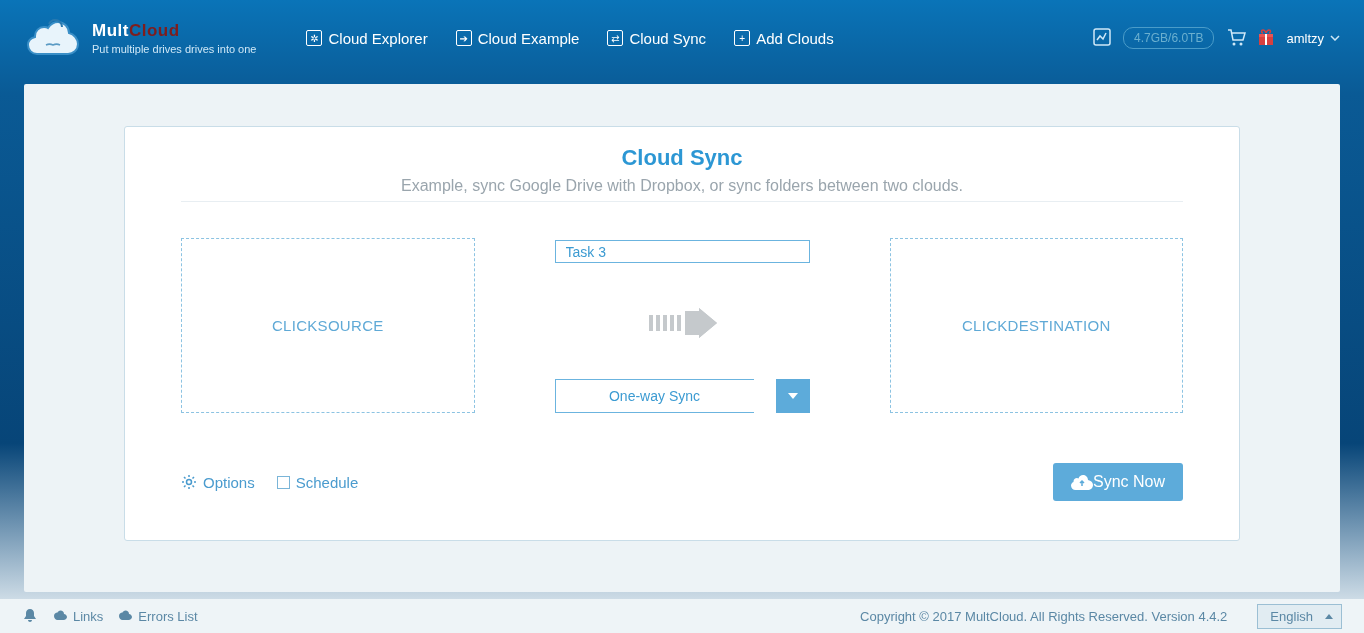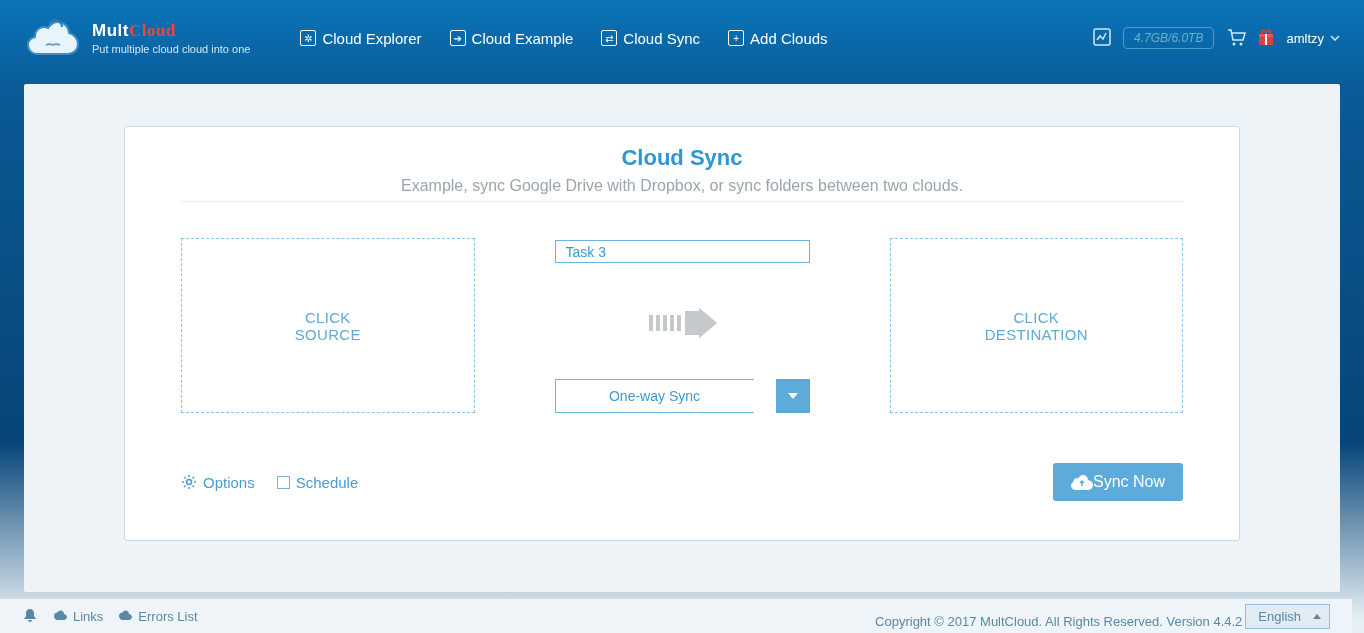--- a/index.html
+++ b/index.html
@@ -4,78 +4,78 @@
 <style>
 * { margin: 0; padding: 0; box-sizing: border-box; font-family: Arial, sans-serif; }
 body { width: 1364px; height: 633px; background: linear-gradient(to bottom, #0a74b8 0%, #0a5a95 15%, #074578 70%, #e8f0f5 98%); overflow: hidden; }
 
 .header { display: flex; align-items: center; height: 76px; padding: 0 24px; }
 .logo-block { display: flex; align-items: center; }
 .logo-cloud { width: 60px; height: 42px; margin-right: 8px; position: relative; }
 .logo-text { color: #fff; }
 .logo-text .brand { font-size: 17px; font-weight: bold; letter-spacing: 0.5px; }
 .logo-text .brand .mult { color: #fff; }
-.logo-text .brand .cloud { color: #ef4444; font-family: Liberation Serif, serif; }
+.logo-text .brand .cloud { color: #7f1d1d; }
 .logo-text .tag { font-size: 11px; color: #cfe8f7; margin-top: 2px; }
 
 .nav { display: flex; margin-left: 50px; gap: 28px; }
 .nav-item { color: #fff; font-size: 15px; display: flex; align-items: center; gap: 6px; cursor: pointer; }
 .nav-icon { width: 16px; height: 16px; border: 1.5px solid #fff; border-radius: 2px; display: flex; align-items: center; justify-content: center; font-size: 10px; }
 
 .header-right { margin-left: auto; display: flex; align-items: center; gap: 12px; color: #cfe8f7; font-size: 13px; }
 .stat-icon { width: 18px; height: 18px; }
-.storage-box { border: 1.5px solid #4a9cc9; border-radius: 4px; padding: 3px 10px; color: #6aafcf; font-size: 12px; font-style: italic; }
+.storage-box { border: 1.5px solid #4a9cc9; border-radius: 10px; padding: 3px 10px; color: #6aafcf; font-size: 12px; }
 .cart-icon { width: 20px; height: 18px; }
 .gift-icon { width: 16px; height: 18px; }
 .user { display: flex; align-items: center; gap: 6px; cursor: pointer; color: #fff; font-size: 13px; }
 
 .main { background: #edf3f6; margin: 8px 24px 0 24px; height: 508px; border-radius: 2px; padding: 42px 100px 20px 100px; }
 .panel { background: #fff; border: 1px solid #c9dde8; border-radius: 3px; height: 415px; padding: 18px 56px; position: relative; }
 .title { color: #2c97d4; font-size: 22px; font-weight: bold; text-align: center; }
 .subtitle { color: #9aa5ad; font-size: 16px; text-align: center; margin-top: 6px; }
 .hr { border-bottom: 1px solid #e8eef2; margin-top: 6px; }
 
 .row { display: flex; justify-content: space-between; align-items: stretch; margin-top: 36px; }
-.dropzone { width: 300px; height: 175px; border: 1px dashed #8cc3e2; display: flex; flex-direction: column; align-items: center; justify-content: center; color: #5fa9d6; font-size: 15px; letter-spacing: 0.3px; cursor: pointer; }
+.dropzone { width: 300px; height: 175px; border: 1px dashed #8cc3e2; display: flex; flex-direction: row; align-items: center; justify-content: center; color: #5fa9d6; font-size: 15px; letter-spacing: 0.3px; cursor: pointer; }
 .center-col { flex: 1; display: flex; flex-direction: column; align-items: center; justify-content: space-between; padding: 2px 80px 0 80px; }
 .task-input { width: 255px; height: 23px; border: 1px solid #6bb4df; padding: 0 10px; color: #3c9bd2; font-size: 14px; outline: none; }
 .arrow-block { display: flex; align-items: center; gap: 6px; margin-top: 18px; }
 .sync-select { display: flex; width: 255px; height: 34px; margin-top: 14px; gap: 22px; }
 .sync-select .label { flex: 1; border: 1px solid #6bb4df; border-right: none; display: flex; align-items: center; justify-content: center; color: #3c9bd2; font-size: 14px; cursor: pointer; }
 .sync-select .dd { width: 34px; background: #5dabda; display: flex; align-items: center; justify-content: center; cursor: pointer; }
 
 .bottom-row { display: flex; align-items: center; margin-top: 50px; }
 .opt { display: flex; align-items: center; gap: 6px; color: #4a9bce; font-size: 15px; cursor: pointer; }
 .gear { width: 16px; height: 16px; }
 .sched { display: flex; align-items: center; gap: 6px; color: #4a9bce; font-size: 15px; margin-left: 22px; cursor: pointer; }
 .checkbox { width: 13px; height: 13px; border: 1px solid #7ab5d8; }
 .sync-btn { margin-left: auto; background: #5dabda; color: #fff; border: none; border-radius: 3px; padding: 10px 18px; font-size: 16px; display: flex; align-items: center; cursor: pointer; }
 
-.footer { position: absolute; bottom: 0; left: 0; right: 12px; height: 34px; background: #eef4f7; display: flex; align-items: center; padding: 0 22px; font-size: 13px; color: #5b88a5; }
+.footer { position: absolute; bottom: 0; left: 0; right: 0; height: 34px; background: #eef4f7; display: flex; align-items: center; padding: 0 22px; font-size: 13px; color: #5b88a5; }
 .footer .left { display: flex; align-items: center; gap: 14px; }
 .footer .left .f-item { display: flex; align-items: center; gap: 5px; cursor: pointer; }
-.footer .right { margin-left: auto; display: flex; align-items: flex-end; gap: 3px; }
+.footer .right { margin-left: auto; display: flex; align-items: center; gap: 30px; }
 .footer .copy { color: #5b88a5; font-size: 13px; }
 .lang { border: 1px solid #9bbfd4; padding: 4px 28px 4px 12px; color: #5b88a5; position: relative; cursor: pointer; background: #e1ecf2; }
 </style>
 </head>
 <body>
 
 <div class="header">
   <div class="logo-block">
     <div class="logo-cloud">
       <svg viewBox="0 0 60 42">
           <path d="M45 16c0-6-5-11-11-11-4 0-8 3-10 6-1-1-3-1-4-1-5 0-9 4-9 9 0 0 0 1 0 1-4 1-7 4-7 8 0 5 4 9 9 9h31c5 0 10-4 10-10 0-5-4-10-9-11z" fill="#e8f4fb" stroke="#3a8fc7" stroke-width="2"></path>
           <path d="M38 10c0-4-3-7-7-7-3 0-5 2-6 4" fill="none" stroke="#2a7ab0" stroke-width="2"></path>
           <path d="M22 28c2-1 5-1 7 0 2-1 5-1 7 0" fill="none" stroke="#5b9bc4" stroke-width="1.5"></path>
         </svg>
     </div>
     <div class="logo-text">
       <div class="brand"><span class="mult">Mult</span><span class="cloud">Cloud</span></div>
-      <div class="tag">Put multiple cloud cloud into one</div>
+      <div class="tag">Put multiple drives drives into one</div>
     </div>
   </div>
   <div class="nav">
     <div class="nav-item">
       <span class="nav-icon">✲</span>
       <span>Cloud Explorer</span>
     </div>
     <div class="nav-item">
       <span class="nav-icon">➔</span>
       <span>Cloud Example</span>

